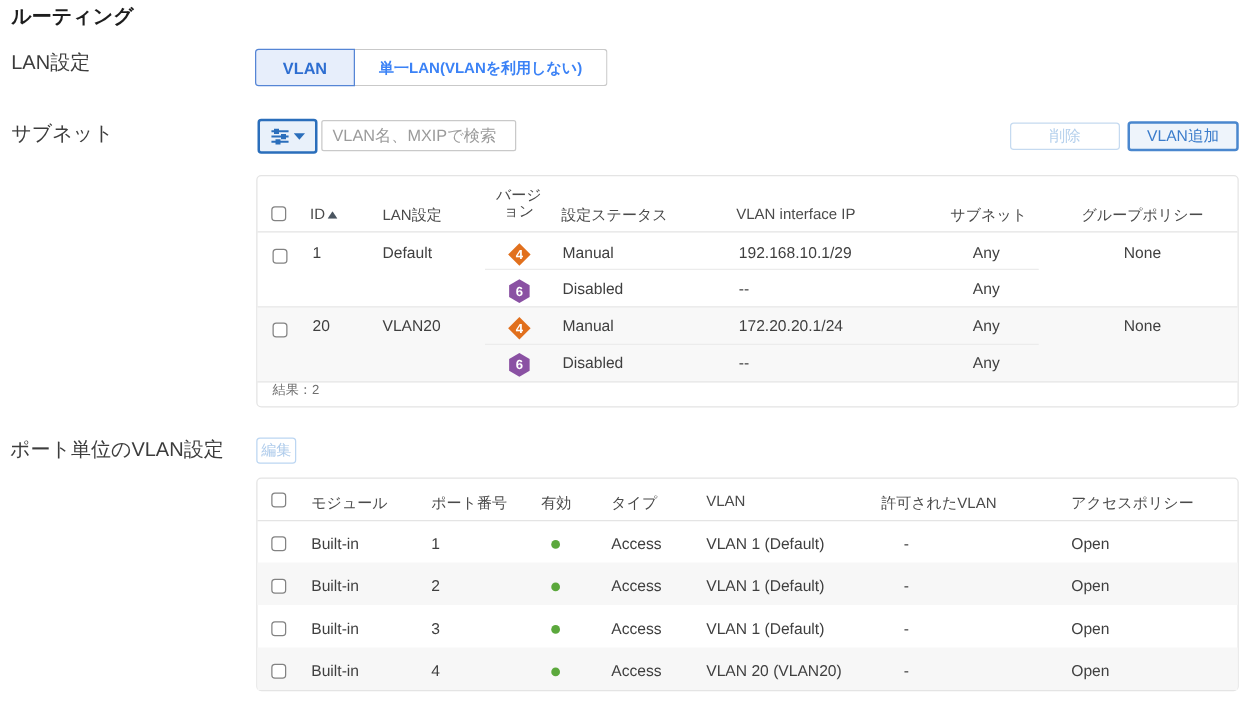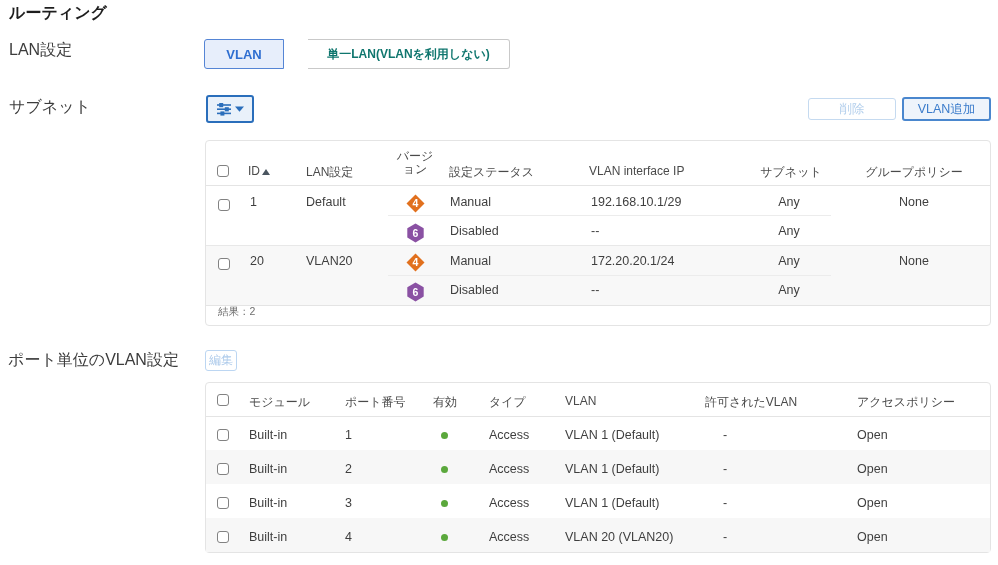--- a/index.html
+++ b/index.html
@@ -8,22 +8,22 @@
   body { font-family:"Liberation Sans", sans-serif; color:#3f3f3f; }
   #page { position:relative; width:998px; height:565px; overflow:hidden; background:#fff; }
   .abs { position:absolute; }
   h1.title { position:absolute; left:9px; top:3px; font-size:16px; font-weight:bold; color:#1d1d1d; }
   .rowlabel { position:absolute; font-size:16px; color:#3c3c3c; }
 
   
   .seg { position:absolute; left:204px; top:39px; height:30px; display:flex; font-size:13px; font-weight:bold; }
   .seg .s1 { width:80px; background:#e7eefb; border:1px solid #5585d5; color:#2e6ed1;
              border-radius:3px 0 0 3px; display:flex; align-items:center; justify-content:center; }
-  .seg .s2 { width:202px; background:#fff; border:1px solid #c9c9c9; border-left:none; color:#0f766e; font-size:12px;
-             border-radius:0 3px 3px 0; display:flex; align-items:center; justify-content:center;margin-left:24px; }
+  .seg .s2 { width:202px; background:#fff; border:1px solid #c9c9c9; border-left:none; color:#3b82f6; font-size:12px;
+             border-radius:0 3px 3px 0; display:flex; align-items:center; justify-content:center; }
 
   
   .filterbtn { position:absolute; left:206px; top:95px; width:48px; height:28px; background:#e9f1fa;
                border:2px solid #2a6ebb; border-radius:3px; display:flex; align-items:center; justify-content:center; gap:4px; }
   .searchbox { position:absolute; left:257px; top:96px; width:156px; height:25px; border:1px solid #c9c9c9;
                border-radius:2px; font-size:13px; color:#9b9b9b; line-height:23px; padding-left:8px; background:#fff; }
   .btn-del { position:absolute; left:808px; top:98px; width:88px; height:22px; border:1px solid #c5daf0; border-radius:3px;
              color:#b3cfec; font-size:12.5px; text-align:center; line-height:20px; background:#fff; }
   .btn-add { position:absolute; left:902px; top:97px; width:89px; height:24px; border:2px solid #4a87ce; border-radius:3px;
              color:#3b7ccb; font-size:12.5px; text-align:center; line-height:20px; background:#eef4fb; }
@@ -67,20 +67,21 @@
       <g fill="#2a6ebb">
         <rect x="2.2" y="1" width="4" height="4.2"></rect>
         <rect x="7.8" y="5.2" width="4" height="4.2"></rect>
         <rect x="3.4" y="9.4" width="4" height="4.2"></rect>
       </g>
     </svg>
     <svg width="9" height="6" viewBox="0 0 9 6">
         <polygon points="0,0.5 9,0.5 4.5,5.8" fill="#2a6ebb"></polygon>
       </svg>
   </div>
+  <div class="searchbox">VLAN名、MXIPで検索</div>
   <div class="btn-del">削除</div>
   <div class="btn-add">VLAN追加</div>
 
   <div class="tbox" id="t1">
     <div class="g2bg" style="top:104px; height:60px;"></div>
     <div class="hline" style="top:44px;"></div>
     <div class="sepline" style="top:74px;  left:182px; width:443px;"></div>
     <div class="hline" style="top:104px; background:#e8e8e8;"></div>
     <div class="sepline" style="top:134px; left:182px; width:443px;"></div>
     <div class="hline" style="top:164px;"></div>

